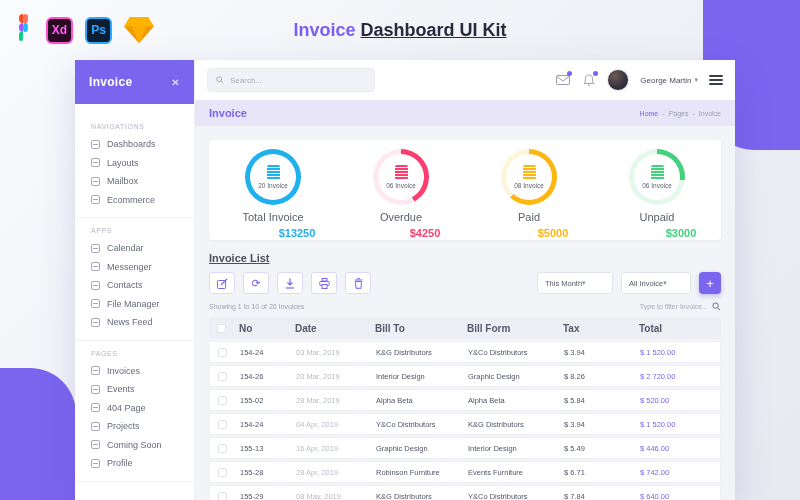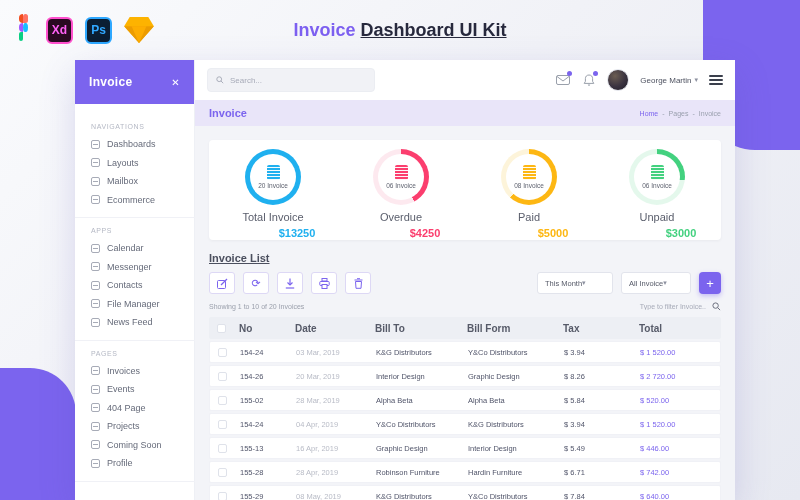--- a/index.html
+++ b/index.html
@@ -418,21 +418,21 @@
           <span>Graphic Design</span>
           <span>Interior Design</span>
           <span>$ 5.49</span>
           <span class="c-total">$ 446.00</span>
         </div>
         <div class="tr row">
           <span class="cb"></span>
           <span>155-28</span>
           <span class="c-date">28 Apr, 2019</span>
           <span>Robinson Furniture</span>
-          <span>Hardin Furniture</span>
+          <span>Events Furniture</span>
           <span>$ 6.71</span>
           <span class="c-total">$ 742.00</span>
         </div>
         <div class="tr row">
           <span class="cb"></span>
           <span>155-29</span>
           <span class="c-date">08 May, 2019</span>
           <span>K&amp;G Distributors</span>
           <span>Y&amp;Co Distributors</span>
           <span>$ 7.84</span>

